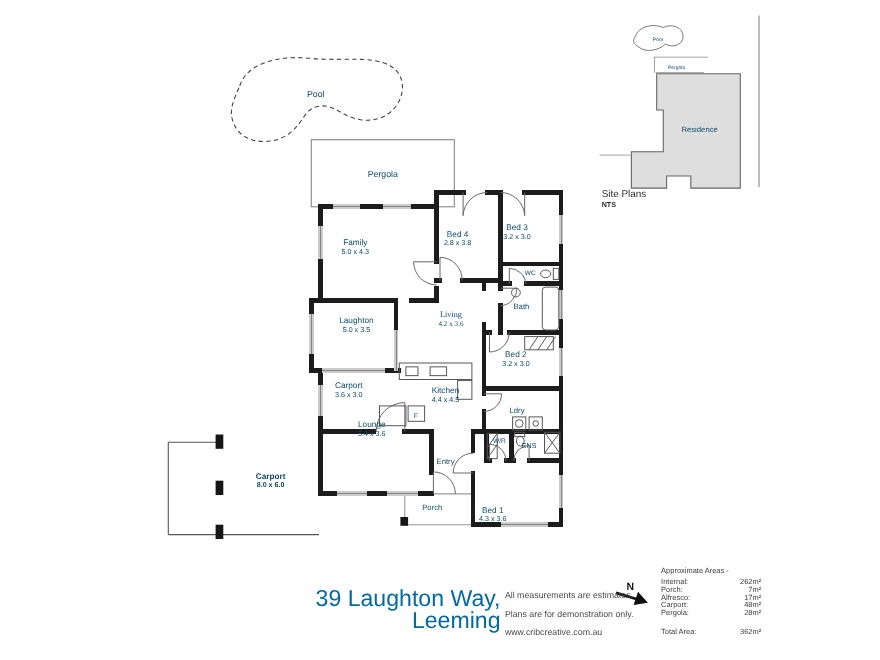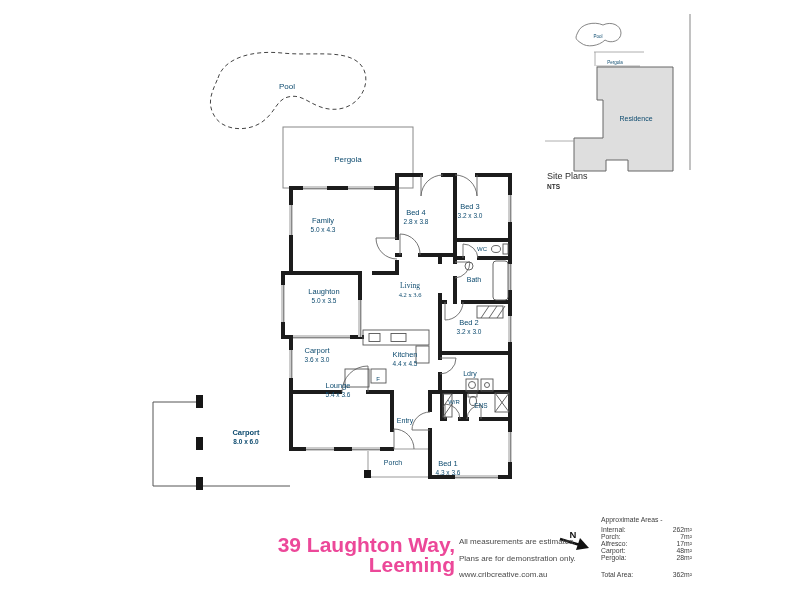--- a/index.html
+++ b/index.html
@@ -6,22 +6,22 @@
   #canvas{position:relative;width:800px;height:600px;background:#fff;overflow:hidden;
           font-family:"Liberation Sans",sans-serif;}
   svg{position:absolute;left:0;top:0;}
   .lbl{position:absolute;transform:translate(-50%,-50%);text-align:center;white-space:nowrap;
        color:#0c4a6e;}
   .rname{display:block;font-size:7.5px;line-height:8.5px;}
   .rdims{display:block;font-size:6.5px;line-height:7.5px;}
   .s8{font-size:8px;} .s7{font-size:7px;} .s65{font-size:6.5px;} .s6{font-size:6px;}
   .s45{font-size:4.5px;} .s9{font-size:9px;}
   .leftlbl{position:absolute;white-space:nowrap;color:#2d2d2d;}
-  .address{position:absolute;right:345px;top:535px;text-align:right;color:#ec4899;
-           font-size:21px;line-height:20px;font-weight:bold;}
+  .address{position:absolute;right:345px;top:535px;text-align:right;color:#0369a1;
+           font-size:21px;line-height:20px;}
   .disc{position:absolute;left:459px;color:#4a4a4a;font-size:8px;line-height:9px;text-align:center;}
   .north-n{position:absolute;left:573px;top:534px;transform:translate(-50%,-50%);
            font-size:9.5px;font-weight:bold;color:#111;}
   .areas{position:absolute;left:601px;top:516px;width:91px;color:#3d3d3d;}
   .areas .hd{font-size:6.8px;line-height:7.5px;margin-bottom:2px;}
   .arow{display:flex;justify-content:space-between;font-size:6.8px;line-height:7px;}
   .arow.total{margin-top:10px;}
 </style>
 </head>
 <body>

